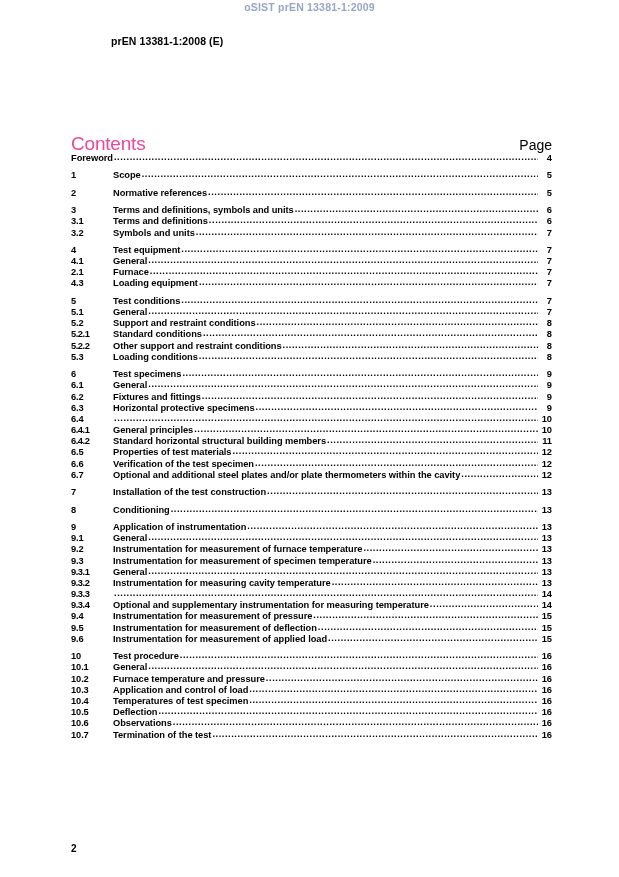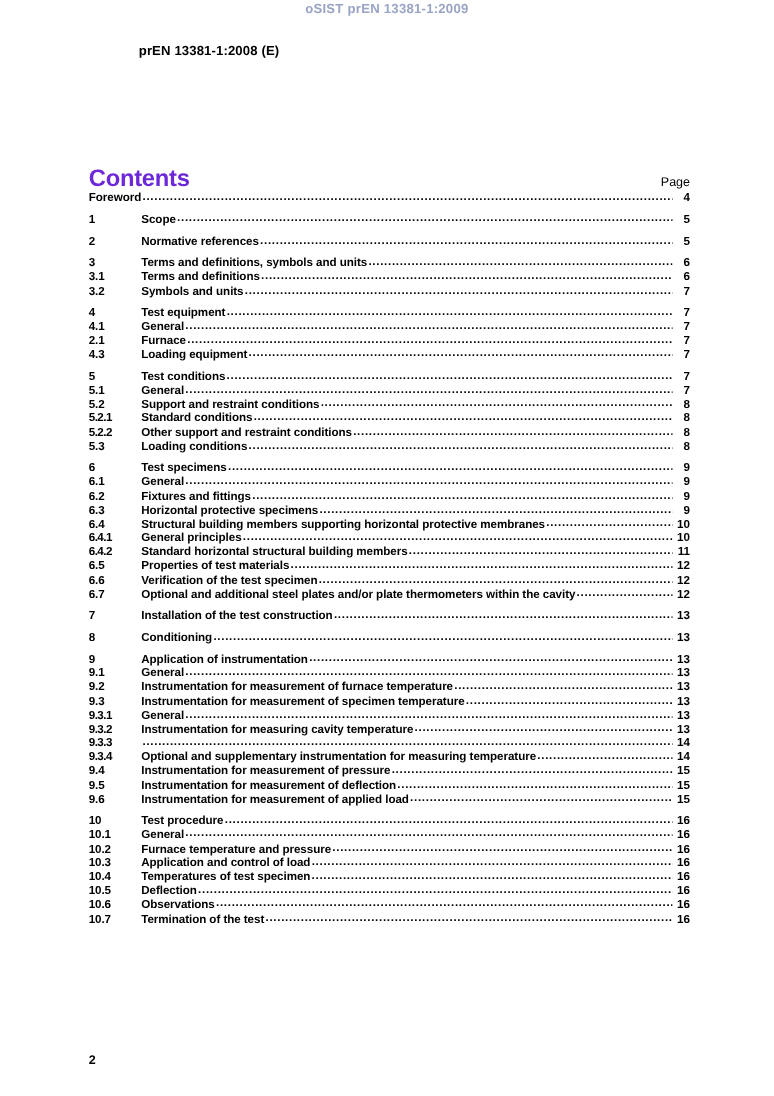--- a/index.html
+++ b/index.html
@@ -46,26 +46,26 @@
     position: absolute;
     top: 133px;
     left: 71px;
     width: 481px;
     display: flex;
     align-items: baseline;
     justify-content: space-between;
   }
   .contents-title {
     font-size: 19px;
-    font-weight: bold;
-    color: #6d28d9;
+    font-weight: normal;
+    color: #ec4899;
     letter-spacing: -0.2px;
   }
   .page-word {
-    font-size: 10px;
+    font-size: 14px;
     font-weight: normal;
     color: #000000;
   }
 
   
   .toc {
     position: absolute;
     top: 152px;
     left: 71px;
     width: 481px;
@@ -260,21 +260,20 @@
         <span class="toc-page">9</span>
       </div>
       <div class="toc-row">
         <span class="toc-num">6.3</span>
         <span class="toc-label">Horizontal protective specimens</span>
         <span class="toc-leader"></span>
         <span class="toc-page">9</span>
       </div>
       <div class="toc-row">
         <span class="toc-num">6.4</span>
-        <span class="toc-label">Structural building members supporting horizontal protective membranes</span>
         <span class="toc-leader"></span>
         <span class="toc-page">10</span>
       </div>
       <div class="toc-row">
         <span class="toc-num wide">6.4.1</span>
         <span class="toc-label">General principles</span>
         <span class="toc-leader"></span>
         <span class="toc-page">10</span>
       </div>
       <div class="toc-row">

